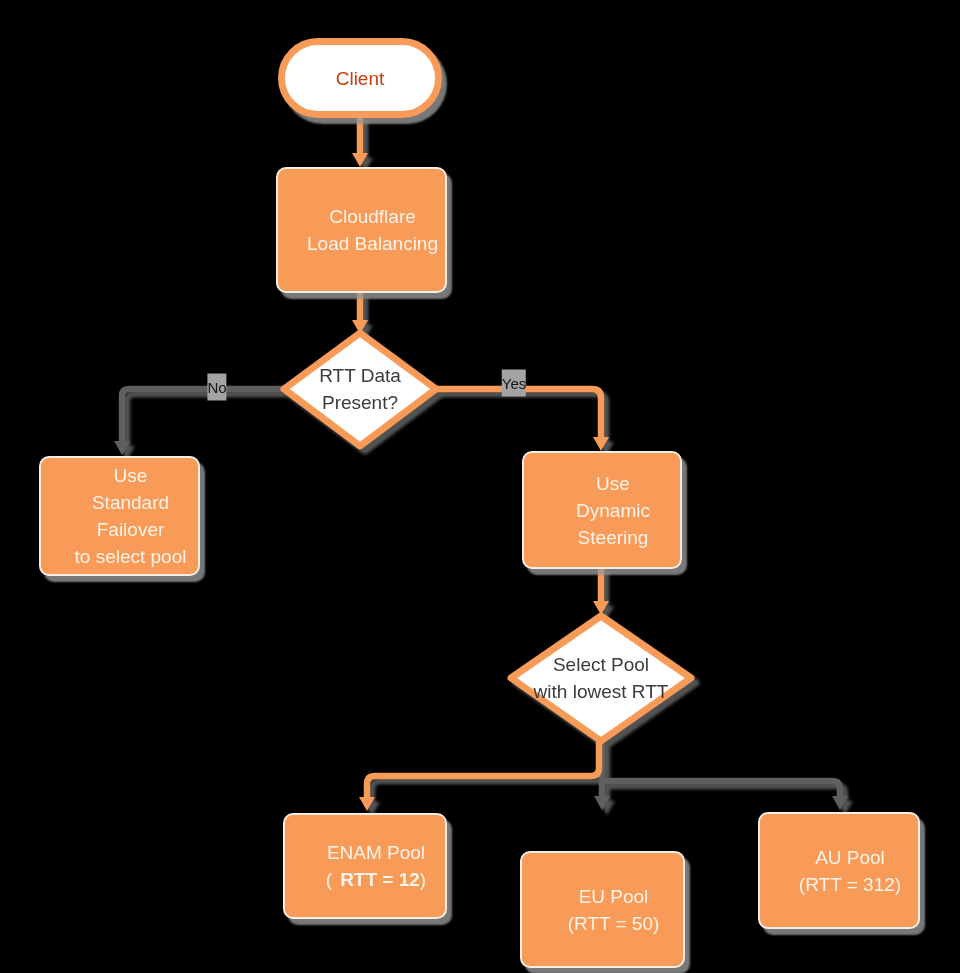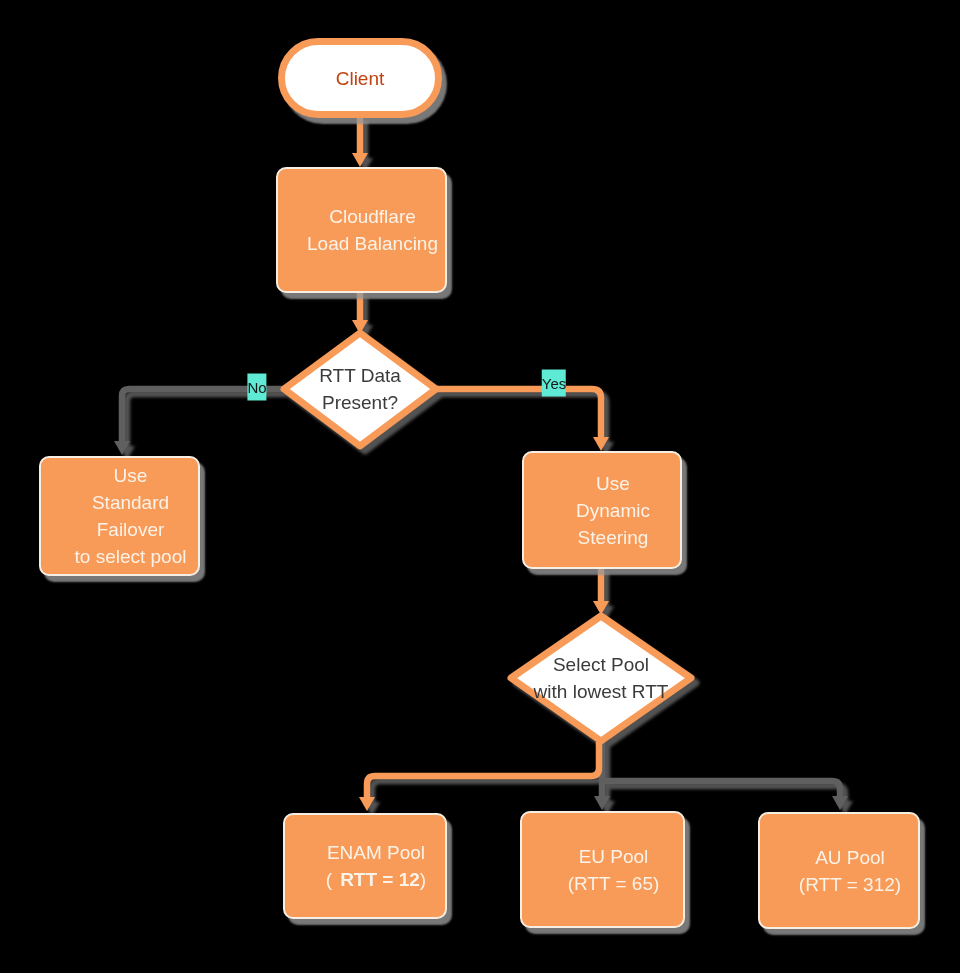--- a/index.html
+++ b/index.html
@@ -8,22 +8,22 @@
   svg.connectors{position:absolute;left:0;top:0;
     filter:drop-shadow(5px 5px 1.5px rgba(150,150,150,0.55));}
   .node{position:absolute;box-sizing:border-box;display:flex;align-items:center;justify-content:center;
     text-align:center;font-size:19px;line-height:27px;}
   .orange-box{background:#F89A58;border:2px solid #F6EEE3;border-radius:10px;color:#FBF3E8;
     box-shadow:5px 6px 2px rgba(150,150,150,0.8);padding-left:22px;}
   .pill{background:#fff;border:7px solid #F89A58;border-radius:42px;color:#c2410c;
     box-shadow:5px 6px 2px rgba(150,150,150,0.8);}
   .diamond-text{position:absolute;color:#3B3B3B;font-size:19px;line-height:27px;text-align:center;
     transform:translate(-50%,-50%);white-space:nowrap;}
-  .edge-label{position:absolute;transform:translate(-50%,-50%);background:#5eead4;color:#161616;
-    font-size:15px;line-height:1;padding:6px 0;text-align:center;margin-left:40px;}
+  .edge-label{position:absolute;transform:translate(-50%,-50%);background:#a3a3a3;color:#161616;
+    font-size:15px;line-height:1;padding:6px 0;text-align:center;}
   .bold{font-weight:bold;margin-left:8px;}
 </style>
 </head>
 <body>
 
 <div class="canvas">
 
   <svg class="connectors" width="960" height="973" viewBox="0 0 960 973">
 
     <g stroke="#5F5F5F" stroke-width="6.5" fill="none">
@@ -98,24 +98,24 @@
   <div class="edge-label" style="left:217px;top:387px;">No</div>
   <div class="edge-label" style="left:514px;top:383px;">Yes</div>
 
   <div class="node orange-box" style="left:283px;top:813px;width:164px;height:106px;">
     <div>
       <div>ENAM Pool</div>
       <div><span>(</span><span class="bold">RTT = 12</span><span>)</span></div>
     </div>
   </div>
 
-  <div class="node orange-box" style="left:520px;top:811px;width:165px;height:117px;">
+  <div class="node orange-box" style="left:520px;top:851px;width:165px;height:117px;">
     <div>
       <div>EU Pool</div>
-      <div>(RTT = 65)</div>
+      <div>(RTT = 50)</div>
     </div>
   </div>
 
   <div class="node orange-box" style="left:758px;top:812px;width:162px;height:117px;">
     <div>
       <div>AU Pool</div>
       <div>(RTT = 312)</div>
     </div>
   </div>
 

